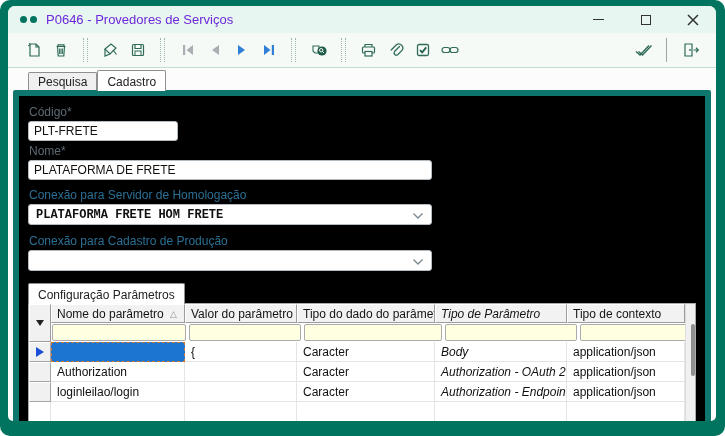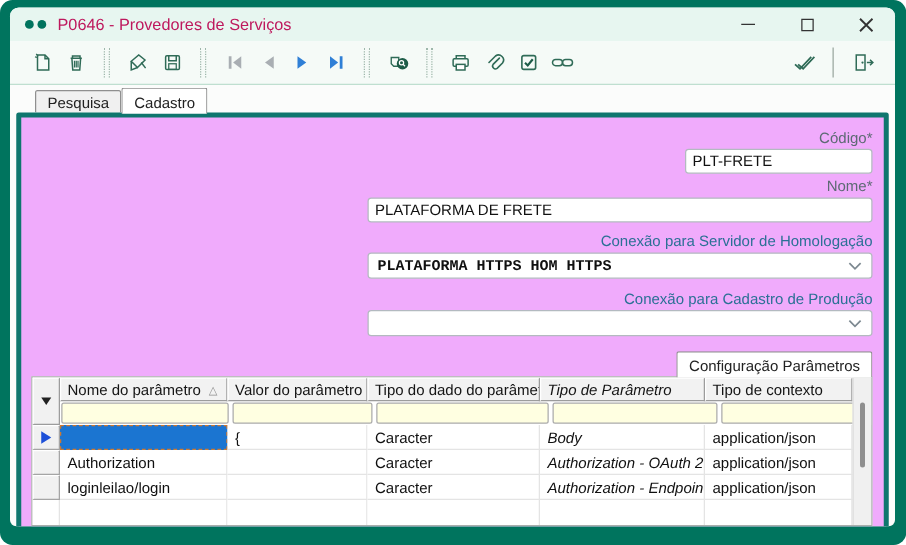--- a/index.html
+++ b/index.html
@@ -4,41 +4,41 @@
 <style>
   * { box-sizing: border-box; margin: 0; padding: 0; }
   html,body { width:725px; height:436px; background:#fff; font-family:"Liberation Sans",sans-serif; }
   .frame { position:absolute; left:0; top:0; width:725px; height:436px; background:#00745e; border-radius:10px; }
   .window { position:absolute; left:8px; top:6px; width:708px; height:415px; background:#fbfcfb; border-radius:7px 7px 5px 5px; overflow:hidden; display:flex; flex-direction:column; }
 
   
   .titlebar { height:27px; background:#e7f6f0; display:flex; align-items:center; padding-left:12px; flex:0 0 auto; }
   .app-icon { display:flex; gap:3px; margin-right:9px; }
   .app-icon i { width:7px; height:7px; border-radius:50%; background:#00745e; display:block; }
-  .title-text { font-size:13px; color:#be185d; }
+  .title-text { font-size:13px; color:#6d28d9; }
   .win-controls { margin-left:auto; display:flex; height:100%; }
   .win-btn { width:47px; height:100%; display:flex; align-items:center; justify-content:center; cursor:default; }
   .glyph-min { width:11px; height:0; border-top:1.6px solid #333; }
   .glyph-max { width:10px; height:10px; border:1.6px solid #333; }
   .win-btn svg { display:block; }
 
   
   .toolbar { height:35px; background:#f5faf7; border-bottom:1px solid #bfdfd0; display:flex; align-items:center; padding:0 12px; flex:0 0 auto; }
   .tbtn { width:27px; height:26px; display:flex; align-items:center; justify-content:center; }
   .tsep { width:5px; height:24px; border-left:1px dotted #9eb7ab; border-right:1px dotted #9eb7ab; margin:0 9px; }
   .tsep-line { width:1px; height:24px; background:#9aa7a0; margin:0 10px; }
   .toolbar-right { margin-left:auto; display:flex; align-items:center; }
 
   
   .tabstrip { height:22px; display:flex; align-items:flex-end; padding-left:20px; flex:0 0 auto; }
   .tab { font-size:12px; color:#222; background:#f0f0f0; border:1px solid #8f8f8f; border-bottom:none; padding:2px 9px 2px 9px; height:18px; border-radius:2px 2px 0 0; }
   .tab.active { background:#fff; height:21px; padding-top:4px; position:relative; z-index:3; margin-bottom:-1px; }
 
   
-  .content { flex:1 1 auto; margin:0 5px 6px 5px; border:4px solid #0f766e; border-radius:2px; background:#f0abfc; position:relative; z-index:2; padding:6px 9px 8px 9px; display:flex; flex-direction:column;align-items:flex-end; }
+  .content { flex:1 1 auto; margin:0 5px 6px 5px; border:6px solid #0f766e; border-radius:2px; background:#000000; position:relative; z-index:2; padding:6px 9px 8px 9px; display:flex; flex-direction:column; }
   .flabel { font-size:12px; color:#5d6a74; margin:3px 0 2px 1px; }
   .flabel.blue { color:#2b7095; }
   .tinput { height:20px; border:1px solid #b3bac0; border-radius:3px; background:#fff; font-family:"Liberation Sans",sans-serif; font-size:12px; color:#111; padding:0 5px; display:block; }
   .w-codigo { width:150px; }
   .w-wide { width:404px; }
   .combo { width:404px; height:21px; border:1px solid #b3bac0; border-radius:3px; background:#fff; display:flex; align-items:center; padding:0 7px; margin-bottom:2px; }
   .combo .val { font-family:"Liberation Mono","DejaVu Sans Mono",monospace; font-weight:bold; font-size:12px; color:#101010; white-space:nowrap; overflow:hidden; }
   .combo .chev { margin-left:auto; }
 
   
@@ -203,21 +203,21 @@
     <div class="content">
 
       <div class="flabel">Código*</div>
       <input class="tinput w-codigo" value="PLT-FRETE" style="">
 
       <div class="flabel">Nome*</div>
       <input class="tinput w-wide" value="PLATAFORMA DE FRETE" style="">
 
       <div class="flabel blue" style="margin-top:8px;">Conexão para Servidor de Homologação</div>
       <div class="combo">
-        <span class="val">PLATAFORMA HTTPS HOM HTTPS</span>
+        <span class="val">PLATAFORMA FRETE HOM FRETE</span>
         <span class="chev">
           <svg width="12" height="8" viewBox="0 0 12 8">
               <path d="M1.5 1.5 L6 6 L10.5 1.5" fill="none" stroke="#7c8890" stroke-width="1.4"></path>
             </svg>
         </span>
       </div>
 
       <div class="flabel blue" style="margin-top:7px;">Conexão para Cadastro de Produção</div>
       <div class="combo">
         <span class="val"></span>

